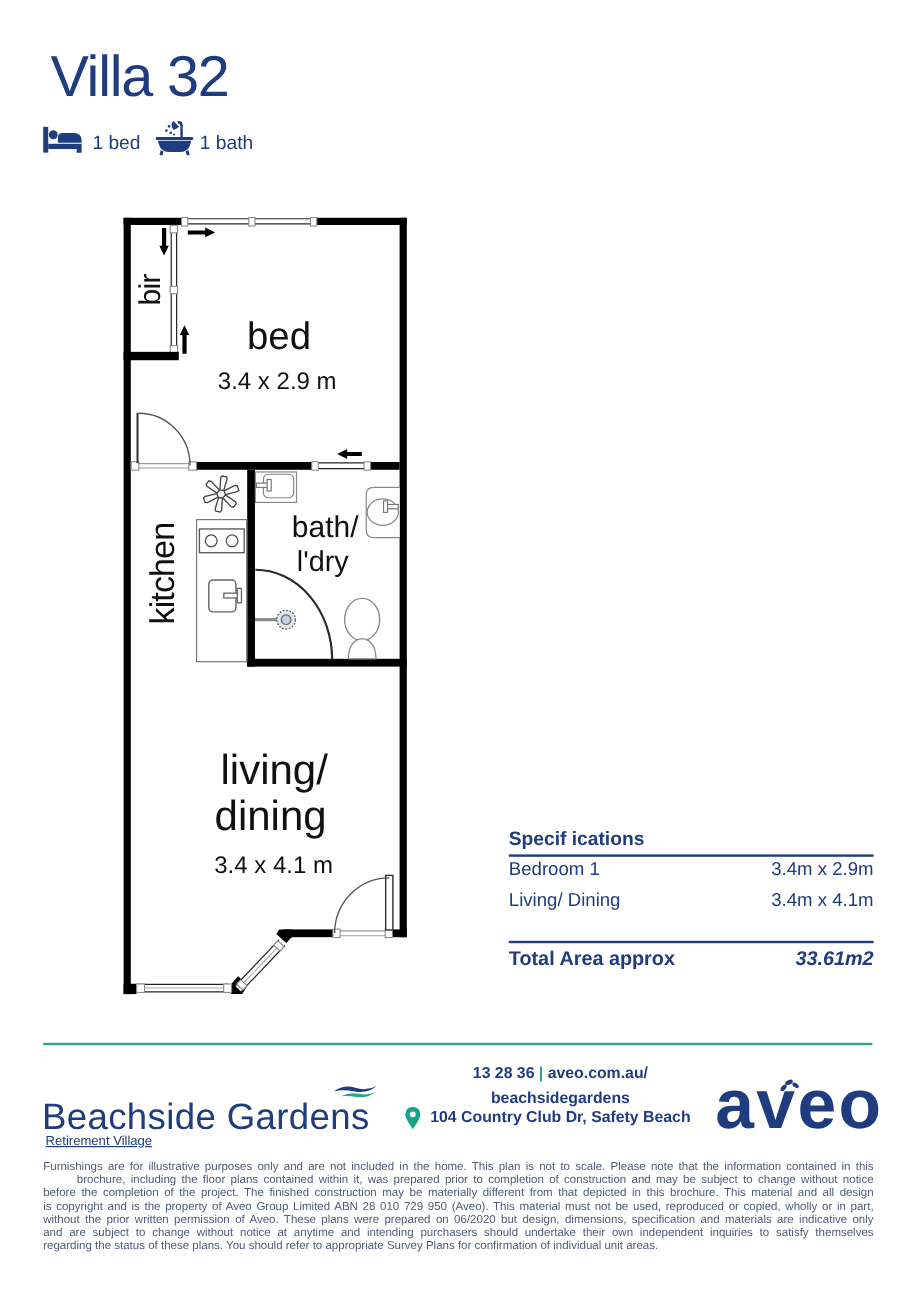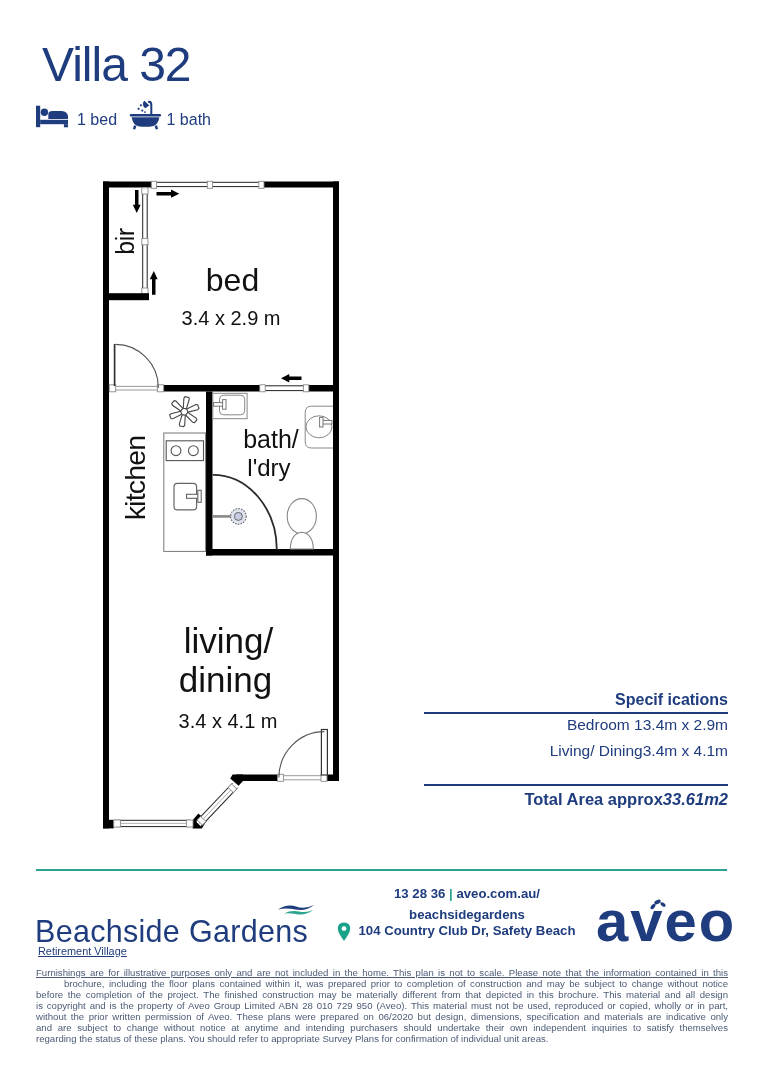--- a/index.html
+++ b/index.html
@@ -1,18 +1,18 @@
 <!DOCTYPE html>
 <html><head>
 <meta charset="utf-8">
 <style>
   html,body{margin:0;padding:0;}
   body{width:764px;height:1080px;background:#fff;font-family:"Liberation Sans",sans-serif;position:relative;overflow:hidden;}
   .abs{position:absolute;}
-  .navy{color:#1e3c7e;text-align:right;}
+  .navy{color:#1e3c7e;}
 </style>
 </head>
 <body>
 
 <div class="abs navy" style="left:42px;top:37px;font-size:48px;letter-spacing:-1px;">Villa 32</div>
 
 <svg class="abs" style="left:0;top:0;" width="764" height="160" viewBox="0 0 764 160">
 
   <g fill="#1e3c7e">
     <rect x="36" y="105.7" width="4.2" height="21.5"></rect>
@@ -253,20 +253,20 @@
 <svg class="abs" style="left:628px;top:897px;" width="46" height="18" viewBox="0 0 46 18">
   <g fill="#1e3c7e">
     <ellipse cx="25" cy="9.5" rx="3.2" ry="1.8" transform="rotate(-50 25 9.5)"></ellipse>
     <ellipse cx="29.5" cy="5" rx="3.4" ry="1.9" transform="rotate(-25 29.5 5)"></ellipse>
     <ellipse cx="35" cy="7.5" rx="3" ry="1.7" transform="rotate(35 35 7.5)"></ellipse>
   </g>
 </svg>
 <div class="abs" style="left:596px;top:887px;font-size:58px;font-weight:bold;color:#1e3c7e;letter-spacing:2px;">aveo</div>
 
 <div class="abs" style="left:36px;top:966.5px;width:692px;font-size:9.6px;line-height:11.12px;color:#4d5b76;">
-<div style="text-align:justify;text-align-last:justify;text-decoration:underline;">Furnishings are for illustrative purposes only and are not included in the home. This plan is not to scale. Please note that the information contained in this</div>
+<div style="text-align:justify;text-align-last:justify;">Furnishings are for illustrative purposes only and are not included in the home. This plan is not to scale. Please note that the information contained in this</div>
 <div style="text-align:justify;text-align-last:justify;margin-left:28px;">brochure, including the floor plans contained within it, was prepared prior to completion of construction and may be subject to change without notice</div>
 <div style="text-align:justify;text-align-last:justify;">before the completion of the project. The finished construction may be materially different from that depicted in this brochure. This material and all design</div>
 <div style="text-align:justify;text-align-last:justify;">is copyright and is the property of Aveo Group Limited ABN 28 010 729 950 (Aveo). This material must not be used, reproduced or copied, wholly or in part,</div>
 <div style="text-align:justify;text-align-last:justify;">without the prior written permission of Aveo. These plans were prepared on 06/2020 but design, dimensions, specification and materials are indicative only</div>
 <div style="text-align:justify;text-align-last:justify;">and are subject to change without notice at anytime and intending purchasers should undertake their own independent inquiries to satisfy themselves</div>
 <div>regarding the status of these plans. You should refer to appropriate Survey Plans for confirmation of individual unit areas.</div>
 </div>
 
 </body></html>

